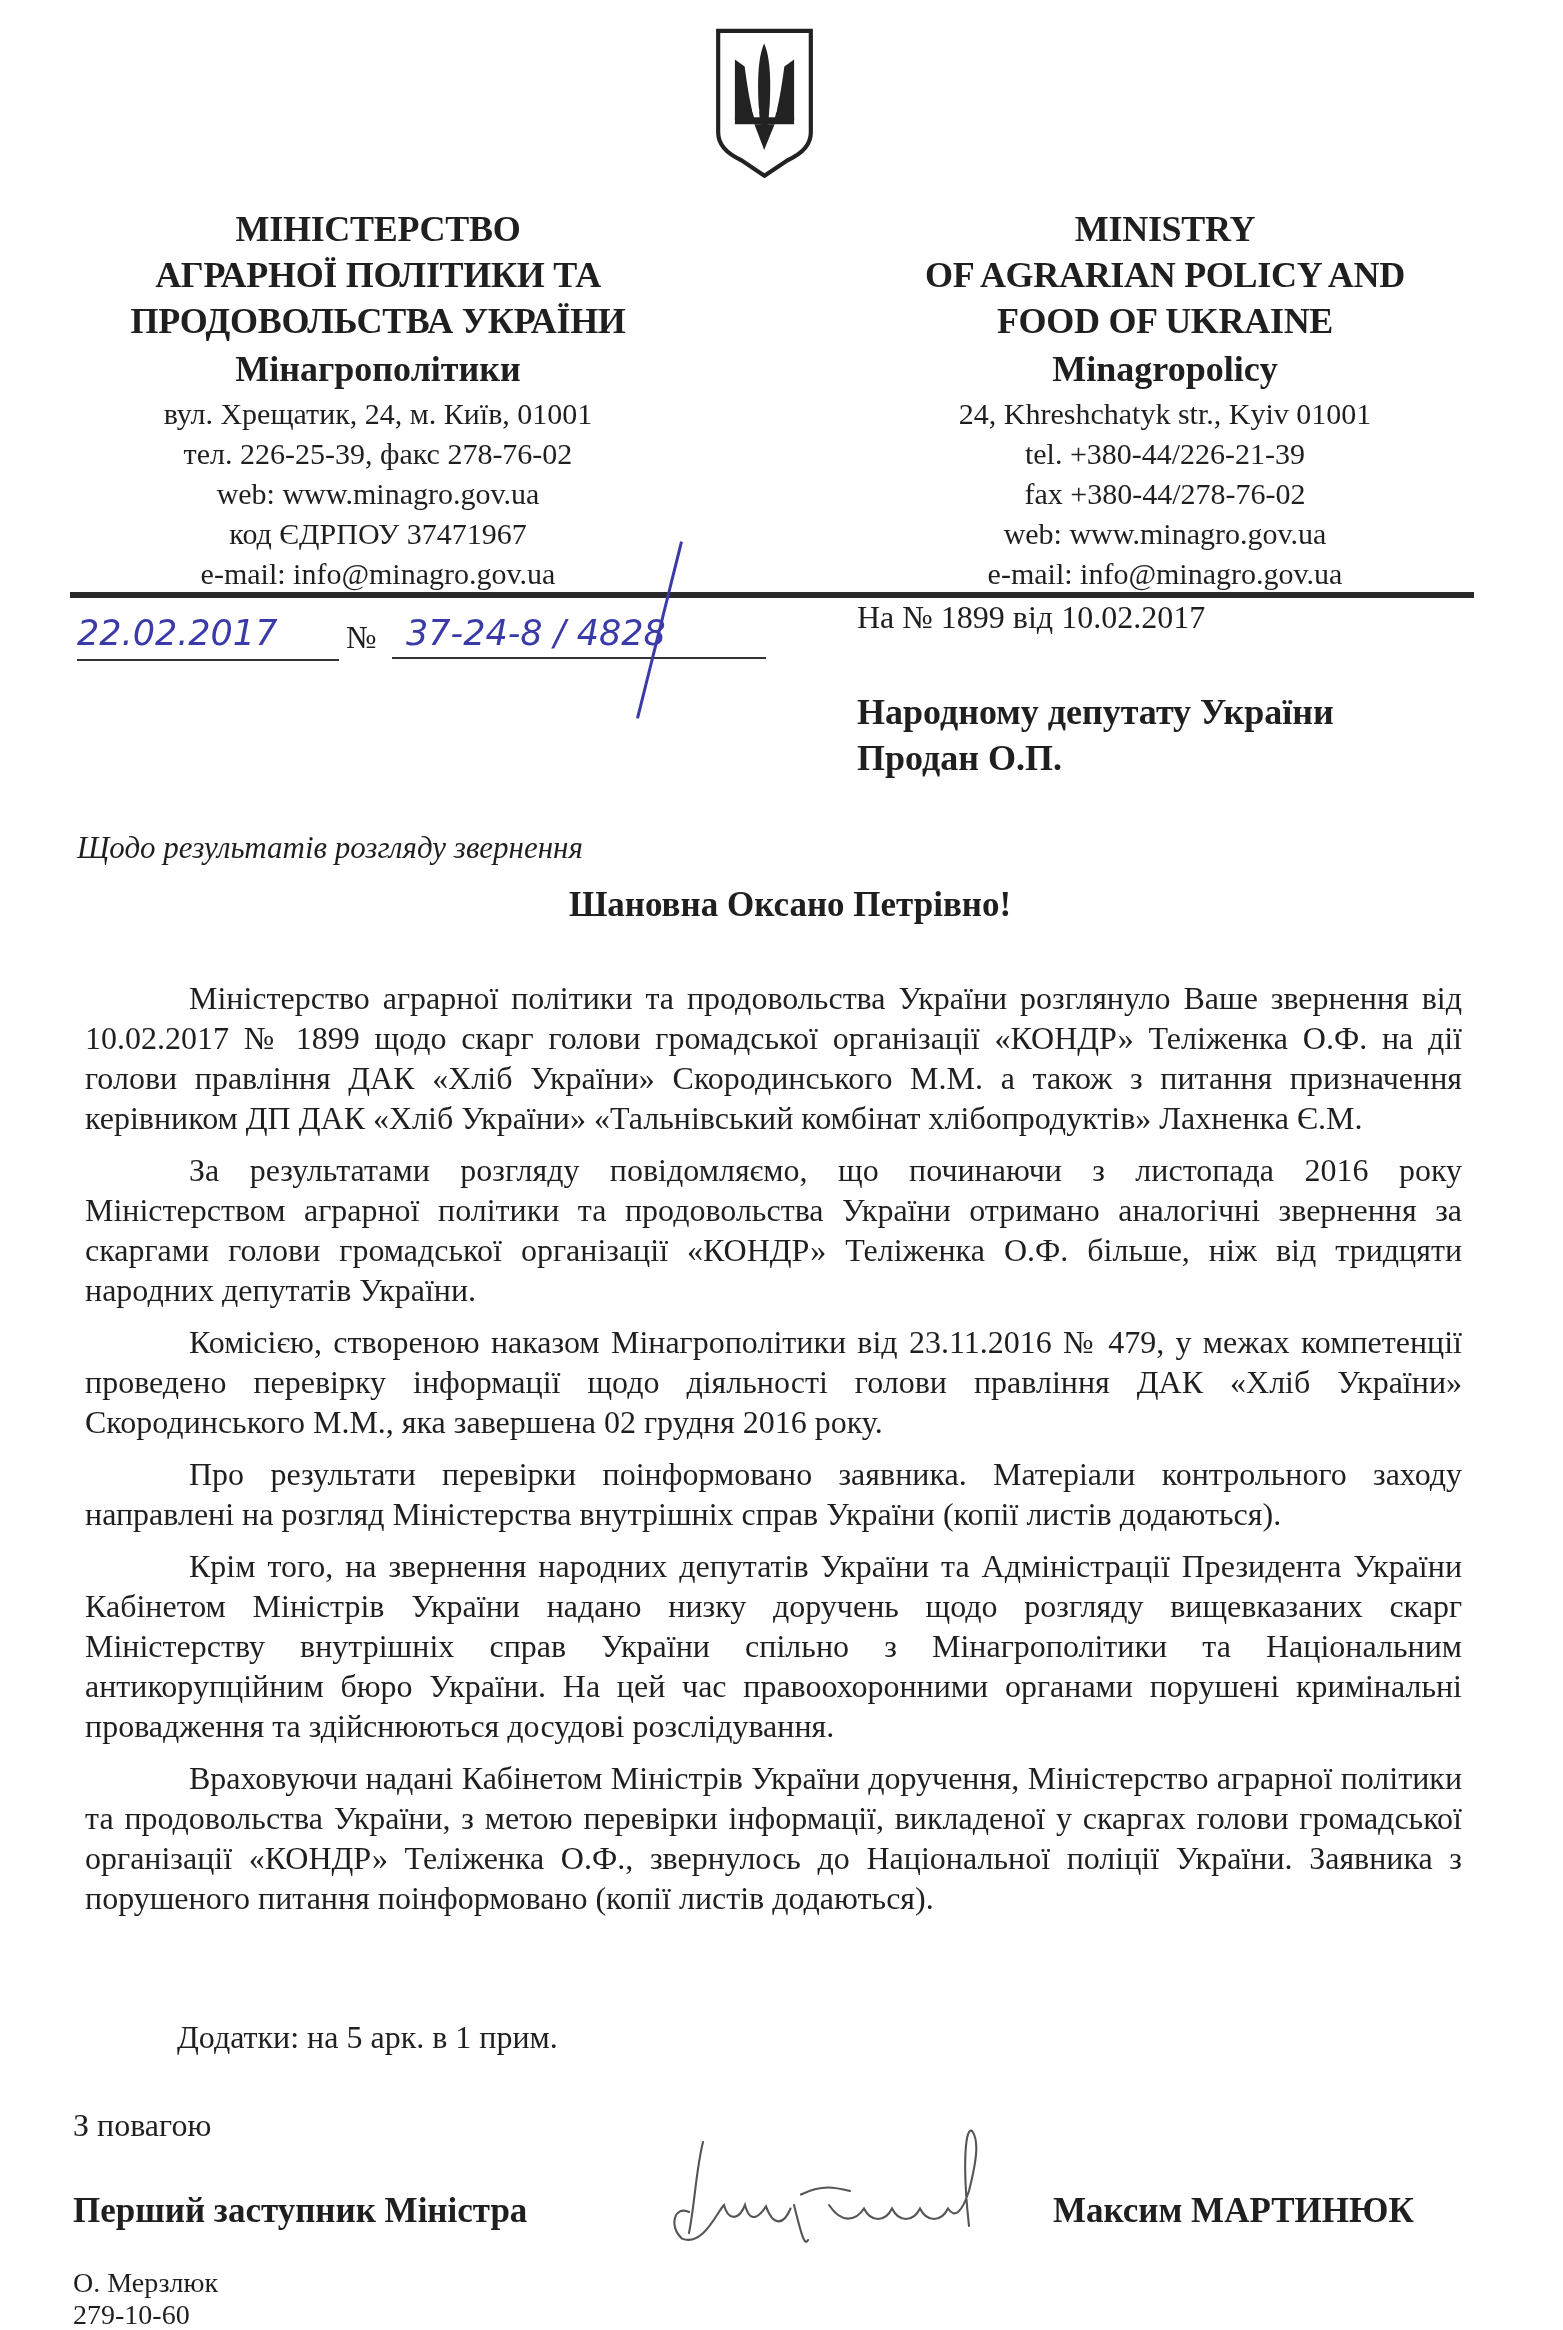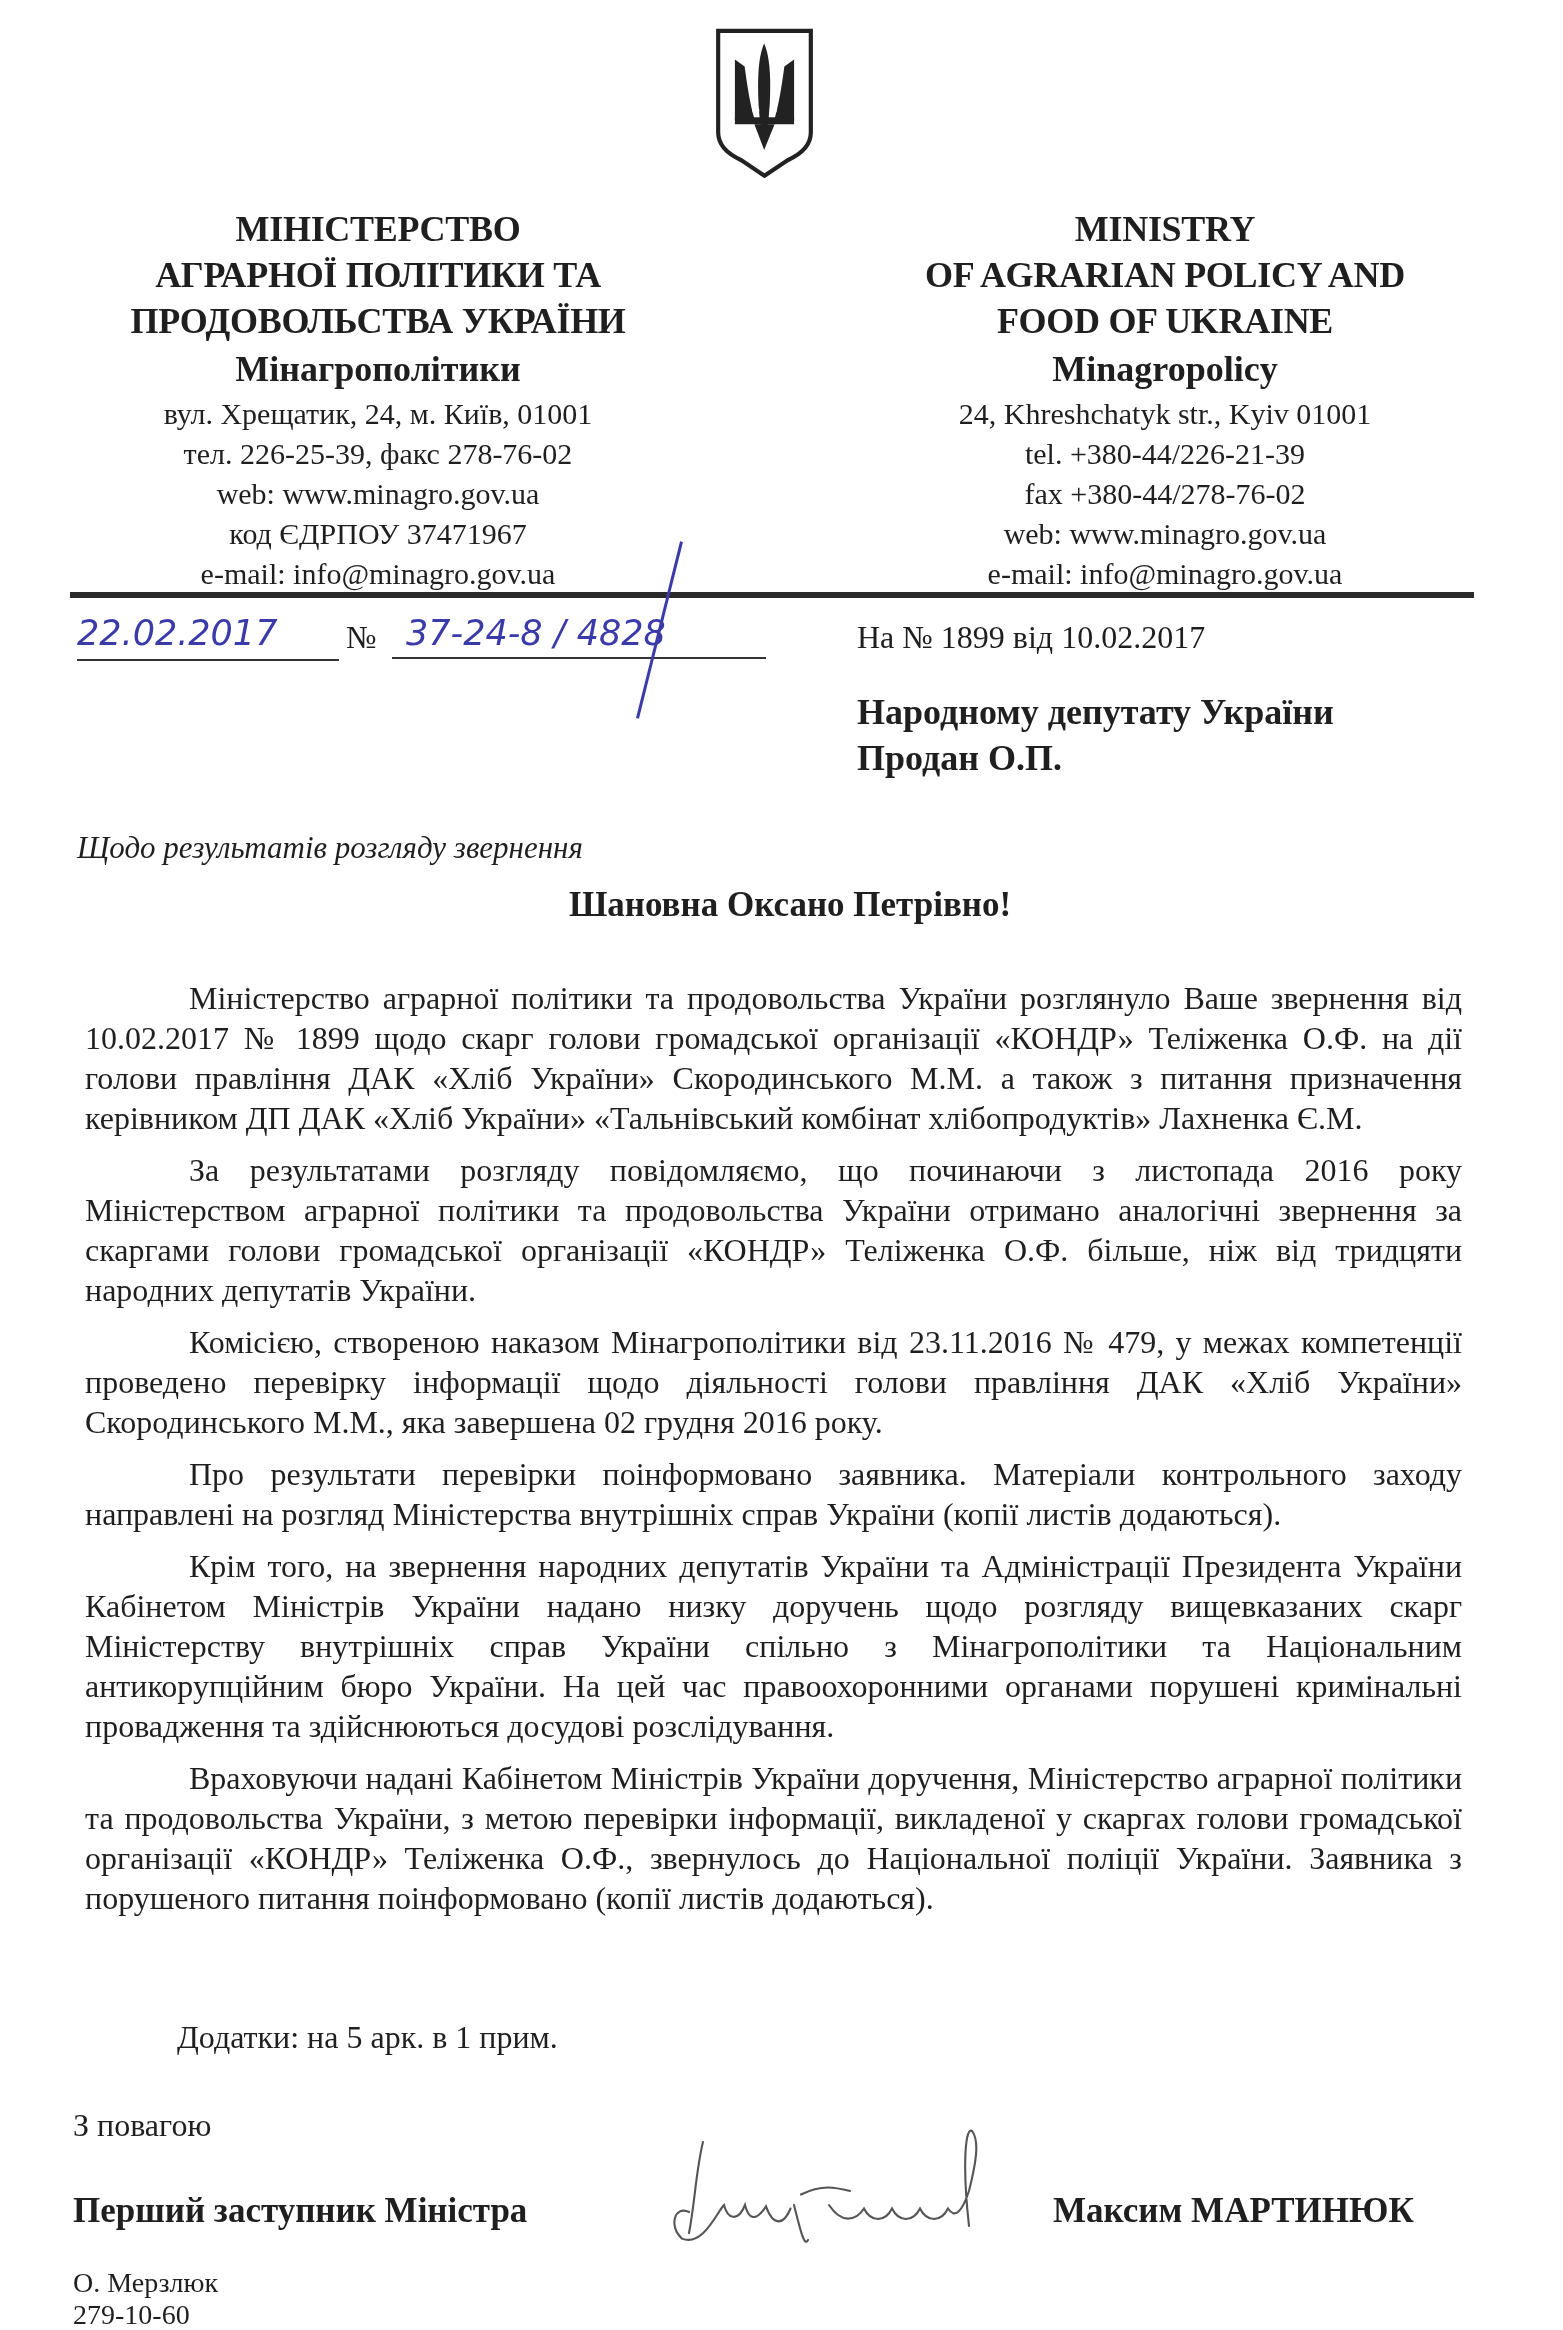--- a/index.html
+++ b/index.html
@@ -16,21 +16,21 @@
   .hdr-abbr { font-weight:bold; font-size:36px; line-height:50px; }
   .hdr-line { font-size:30px; line-height:40px; }
   .rule { left:70px; top:592px; width:1404px; height:5.6px; background:#2a2a2a; }
   .reg { left:70px; top:609px; width:700px; height:63px; }
   .reg-date { position:absolute; left:7px; top:0; width:262px; height:50px; border-bottom:2.1px solid #333;
               font-family:"DejaVu Sans", sans-serif; font-style:italic; font-size:35px; color:#3a3aa8; line-height:48px; }
   .reg-no-label { position:absolute; left:276px; top:9.8px; font-size:32px; }
   .reg-no { position:absolute; left:322px; top:0; width:374px; height:50px; border-bottom:2.1px solid #333;
             font-family:"DejaVu Sans", sans-serif; font-style:italic; font-size:35px; color:#3a3aa8; line-height:48px; padding-left:14px; box-sizing:border-box; }
   .reg-slash { position:absolute; left:588px; top:-70px; width:2.8px; height:182px; background:#3a3aa8; transform:rotate(14deg); transform-origin:center; }
-  .ref { left:857px; top:619px; font-size:32px; }
+  .ref { left:857px; top:599px; font-size:32px; }
   .addressee { left:857px; top:689px; font-weight:bold; font-size:36px; line-height:46px; }
   .subject { left:77px; top:830px; font-style:italic; font-size:31px; }
   .salutation { left:0; width:1564px; top:885px; text-align:center; font-weight:bold; font-size:35px;padding-left:8px; }
   .body-text { left:73px; top:966px; width:1401px; font-size:32px; line-height:40px; text-align:justify; }
   .body-text p { margin:12px; text-indent:104px; }
   .attach { left:177px; top:2019px; font-size:32px; }
   .regards { left:73px; top:2107px; font-size:32px; }
   .sign-title { left:73px; top:2191px; font-weight:bold; font-size:35px; }
   .sign-name { left:1053px; top:2191px; font-weight:bold; font-size:35px; }
   .signature { left:661px; top:2128px; width:343px; height:119px; }

